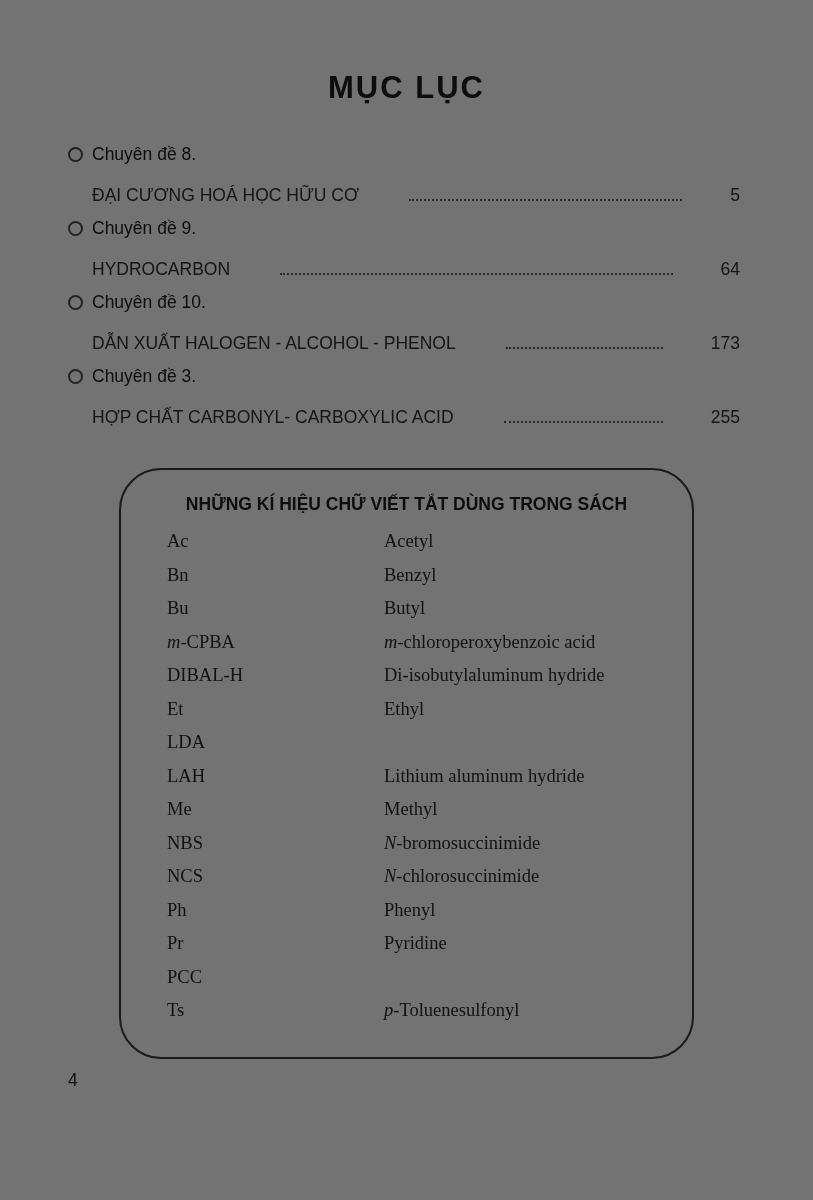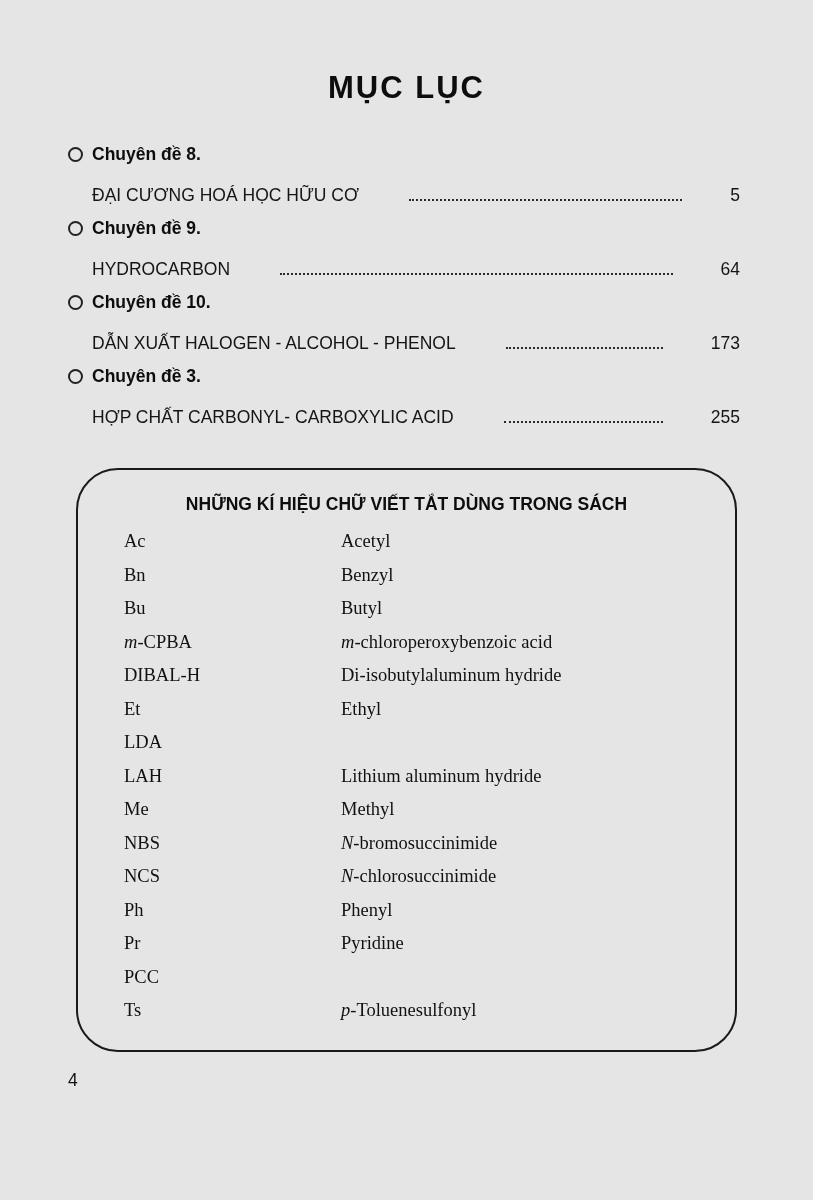--- a/index.html
+++ b/index.html
@@ -1,21 +1,21 @@
 <!DOCTYPE html>
 <html><head>
 <meta charset="utf-8">
 <style>
   html,body{margin:0;padding:0;background:#ffffff;}
   .page{
     position:relative;
     width:813px;
     height:1200px;
     margin:0 auto;
-    background:#e5e5e5;
+    background:#737373;
     color:#111;
     font-family:"Liberation Sans", sans-serif;
     overflow:hidden;
   }
   .doc-title{
     padding-top:70px;
     text-align:center;
     font-size:31px;
     font-weight:bold;
     letter-spacing:2px;
@@ -35,21 +35,21 @@
   .bullet{
     display:inline-block;
     width:11px;height:11px;
     border:2px solid #222;
     border-radius:50%;
     margin-right:9px;
     flex:0 0 auto;
   }
   .toc-label{
     font-size:17.5px;
-    font-weight:bold;
+    font-weight:normal;
     color:#0d0d0d;
   }
   .toc-title-row{
     display:flex;
     align-items:flex-end;
     height:37px;
     padding-left:24px;
     gap:45px;
   }
   .toc-title{
@@ -63,26 +63,26 @@
     border-bottom:2.5px dotted #2a2a2a;
     margin:0 3px 9px 5px;
     min-width:20px;
   }
   .toc-page{
     font-size:17.5px;
     line-height:30px;
     color:#151515;
   }
   .abbr-box{
-    width:661px;
+    width:575px;
     box-sizing:border-box;
     margin:36px auto 8px auto;
     border:2.5px solid #1a1a1a;
     border-radius:42px;
-    padding:24px 30px 16px 46px;
+    padding:24px 30px 23px 46px;
   }
   .abbr-heading{
     text-align:center;
     font-size:17.5px;
     font-weight:bold;
     color:#0d0d0d;
     margin:0 0 16px -16px;
   }
   .abbr-list{
     font-family:"Liberation Serif", serif;

